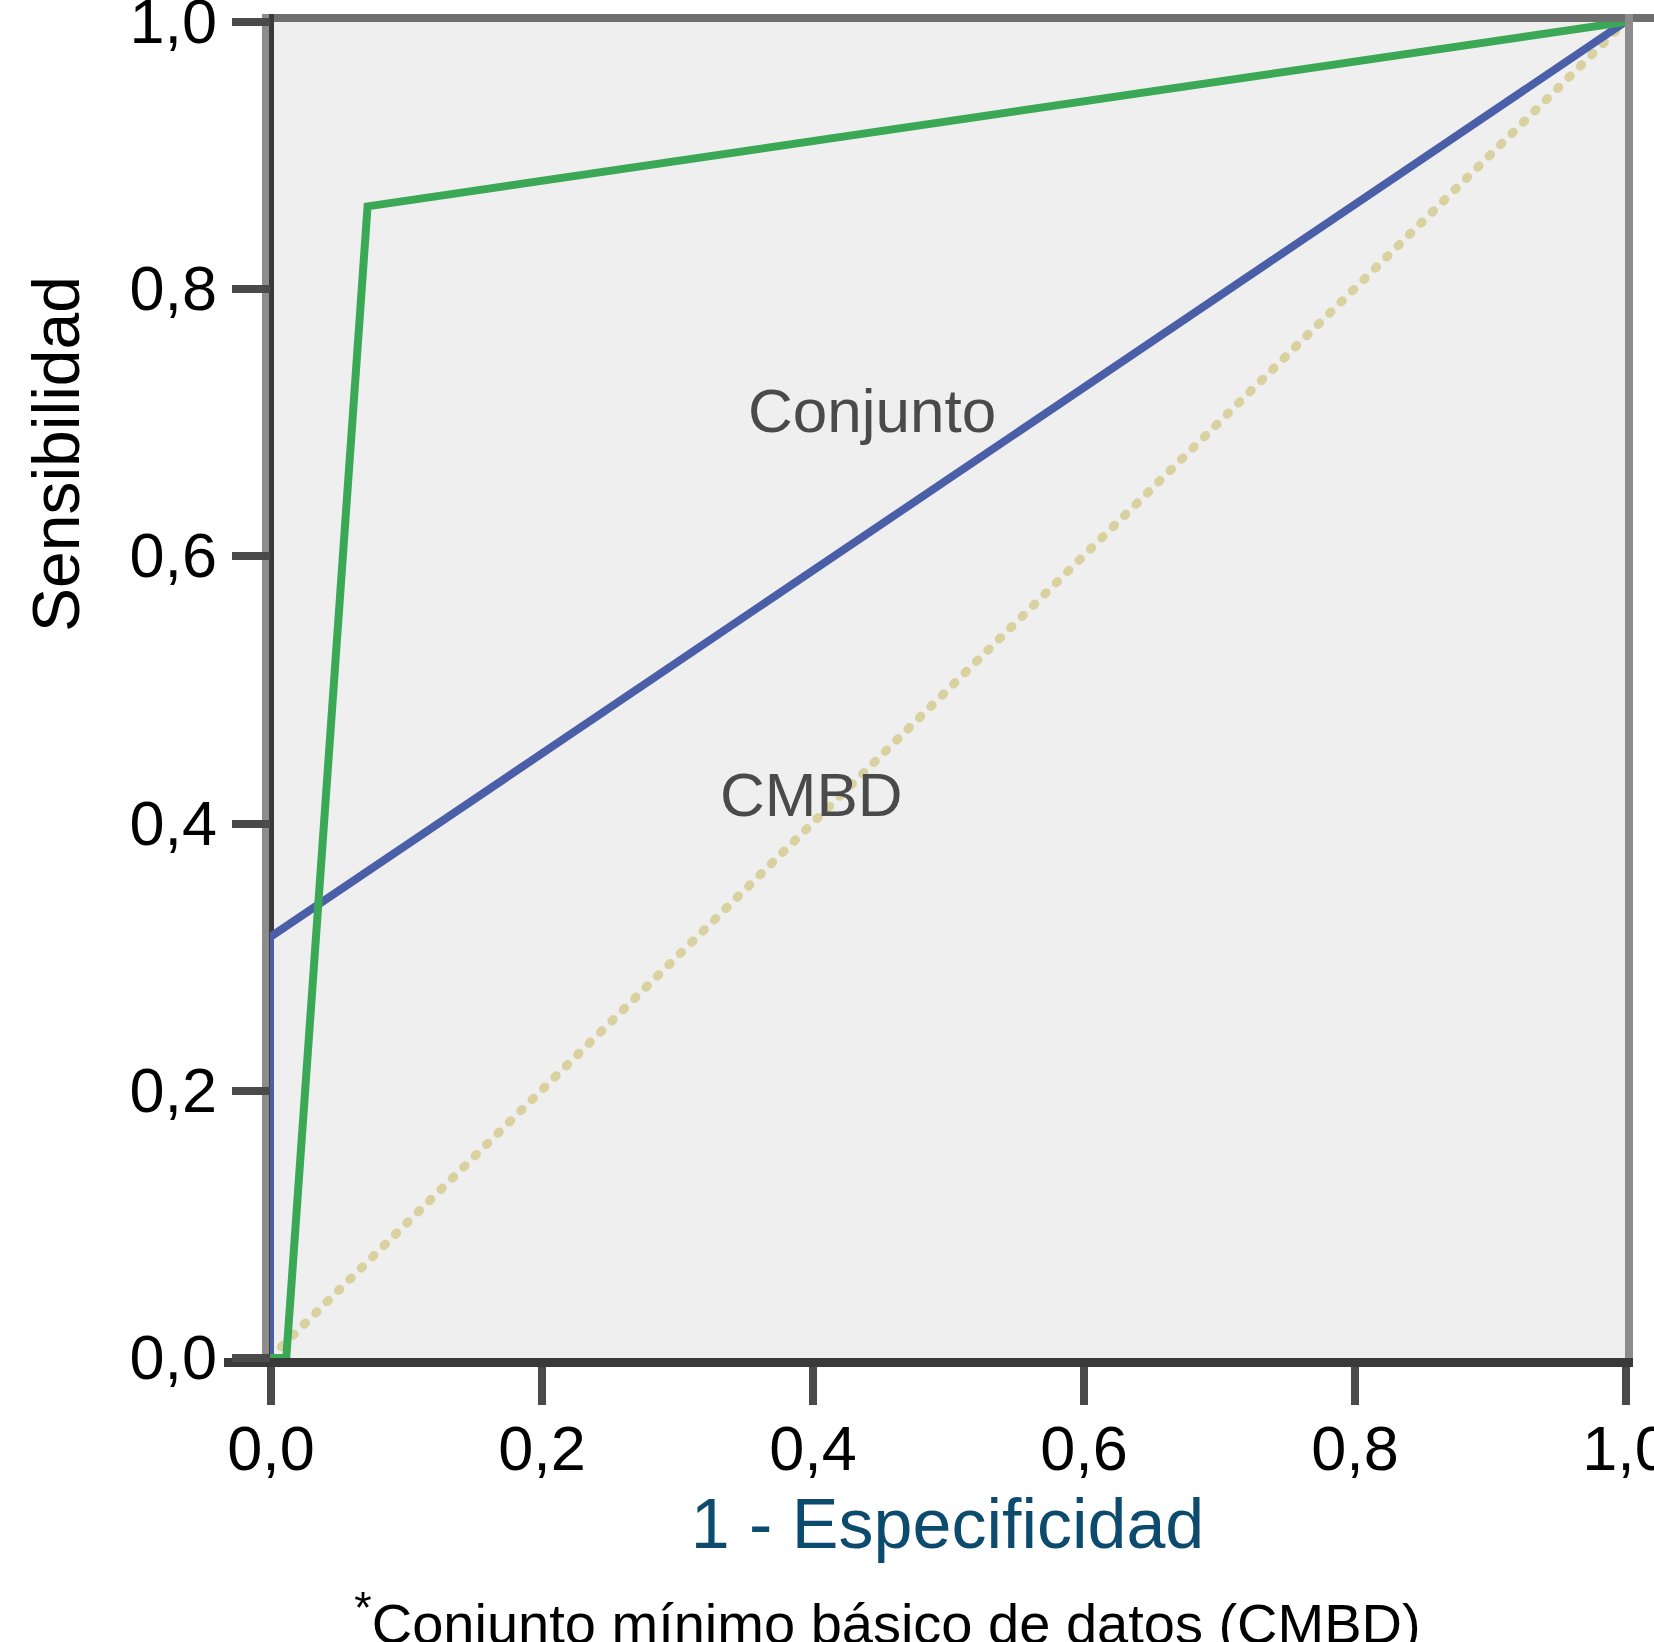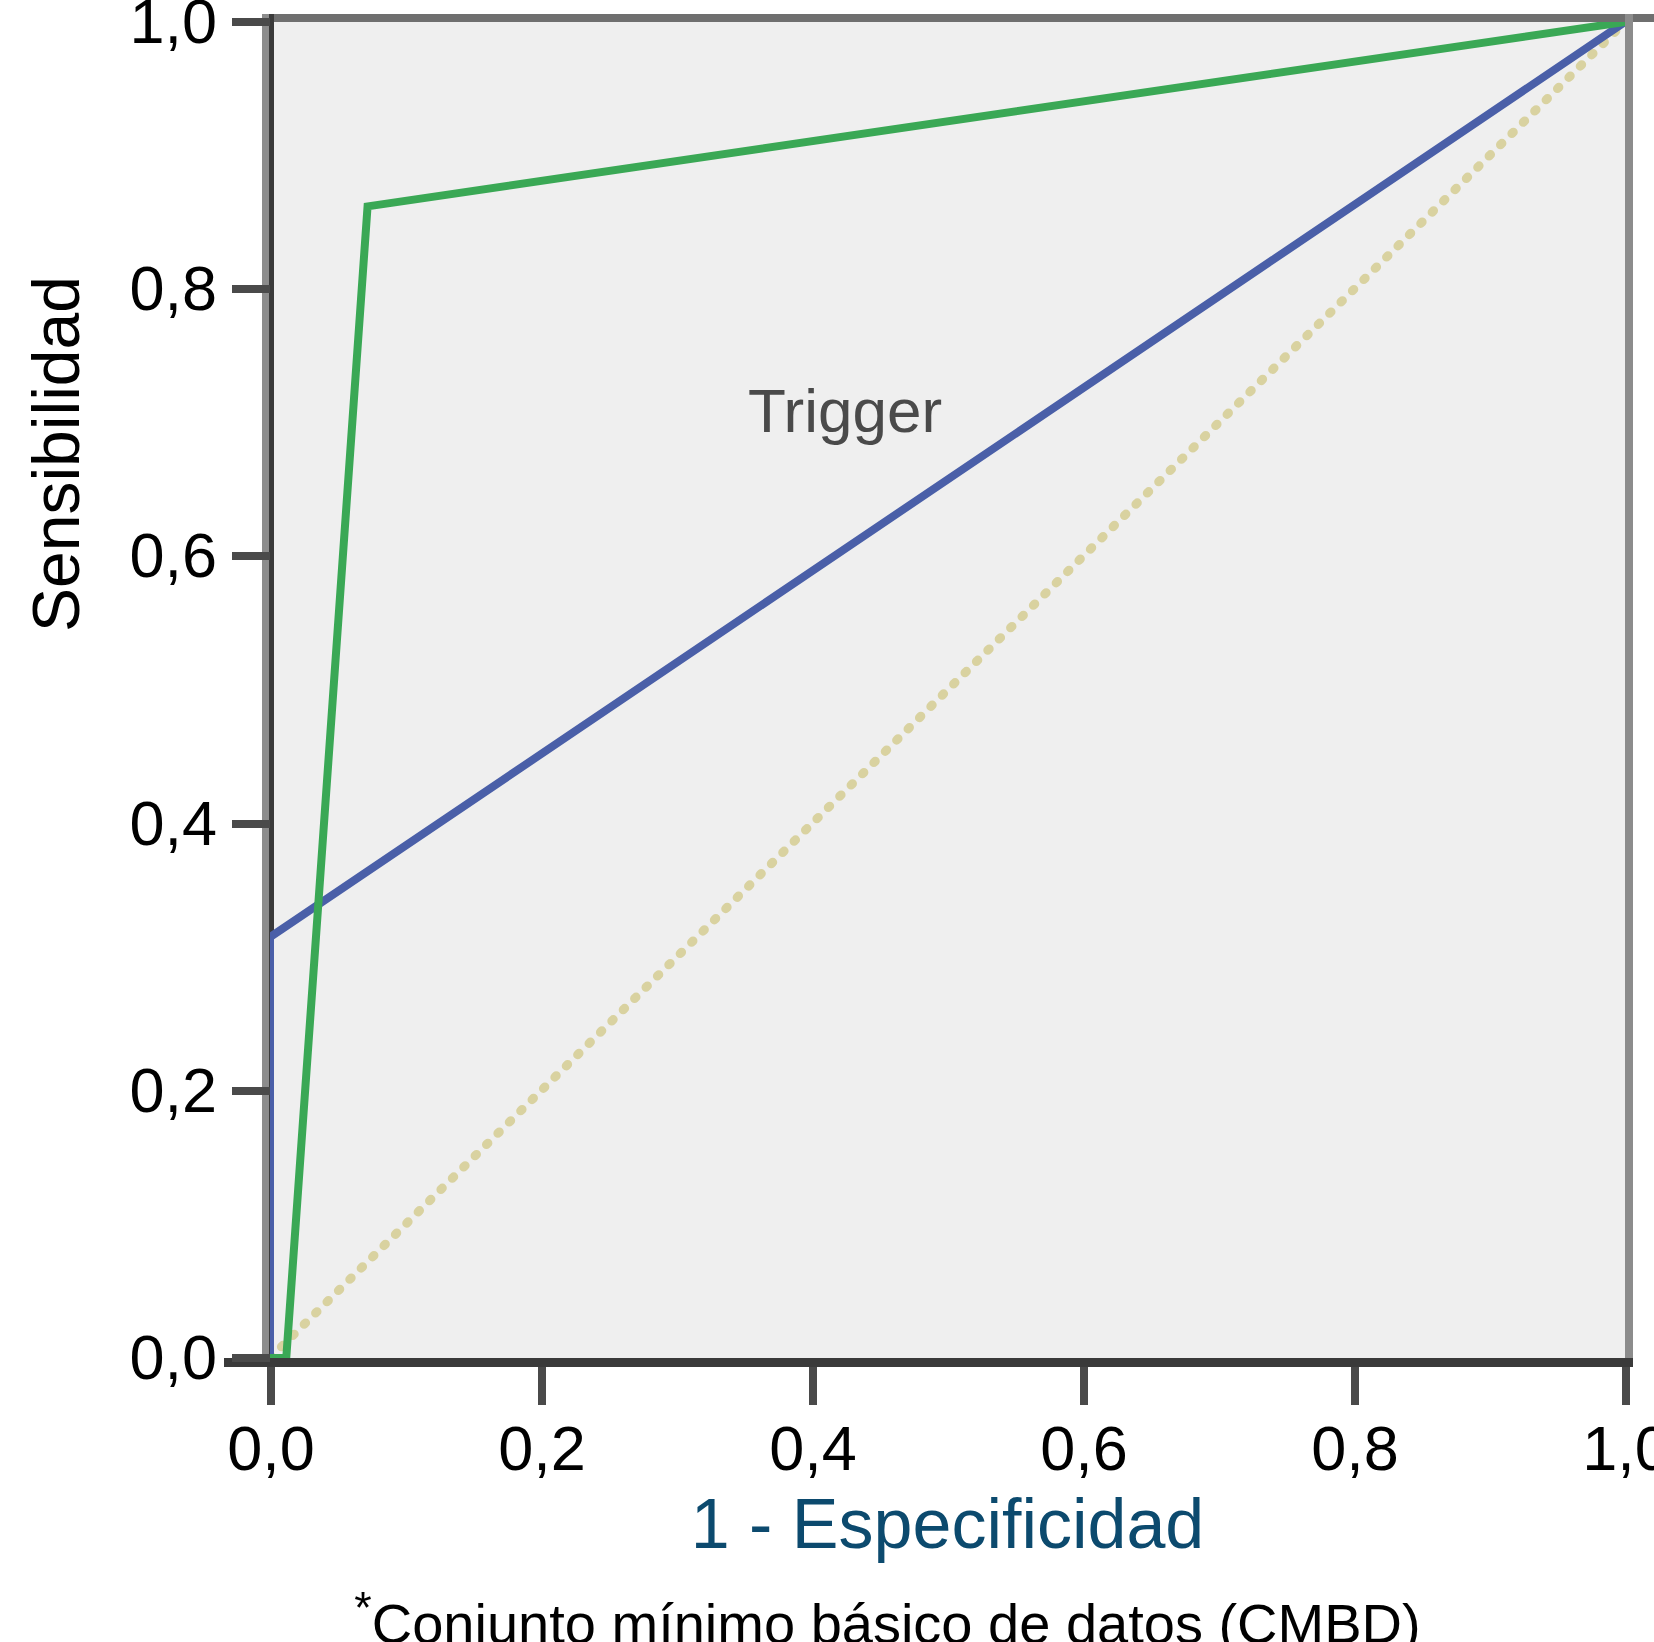--- a/index.html
+++ b/index.html
@@ -178,21 +178,22 @@
     <div class="lbl-x" style="left:1356px">1,0</div>
 
     <svg class="curves" viewBox="0 0 1355 1336" preserveAspectRatio="none">
       <g id="series-group">
           <path d="M0.00 1336.00 L1355.00 0.00" fill="none" stroke="#d9d2a0" stroke-linejoin="miter" stroke-linecap="round" stroke-width="9" stroke-dasharray="2 14"></path>
           <path d="M0.00 1336.00 L0.00 915.16 L1355.00 0.00" fill="none" stroke="#4a5fa8" stroke-linejoin="miter" stroke-linecap="butt" stroke-width="8"></path>
           <path d="M0.00 1336.00 L16.26 1336.00 L97.56 184.37 L1355.00 0.00" fill="none" stroke="#3aa855" stroke-linejoin="miter" stroke-linecap="butt" stroke-width="8"></path>
         </g>
     </svg>
 
-    <div class="curve-lbl" id="lbl-trigger">Trigger</div>
+    <div class="curve-lbl" id="lbl-trigger">Conjunto</div>
+    <div class="curve-lbl" id="lbl-cmbd">CMBD</div>
 
     <div class="ytitle">Sensibilidad</div>
     <div class="xtitle">1 - Especificidad</div>
 
     <div class="footnote"><sup>*</sup><span>Conjunto mínimo básico de datos (CMBD)</span></div>
 
   </div>
 </div>
 
 </body></html>

